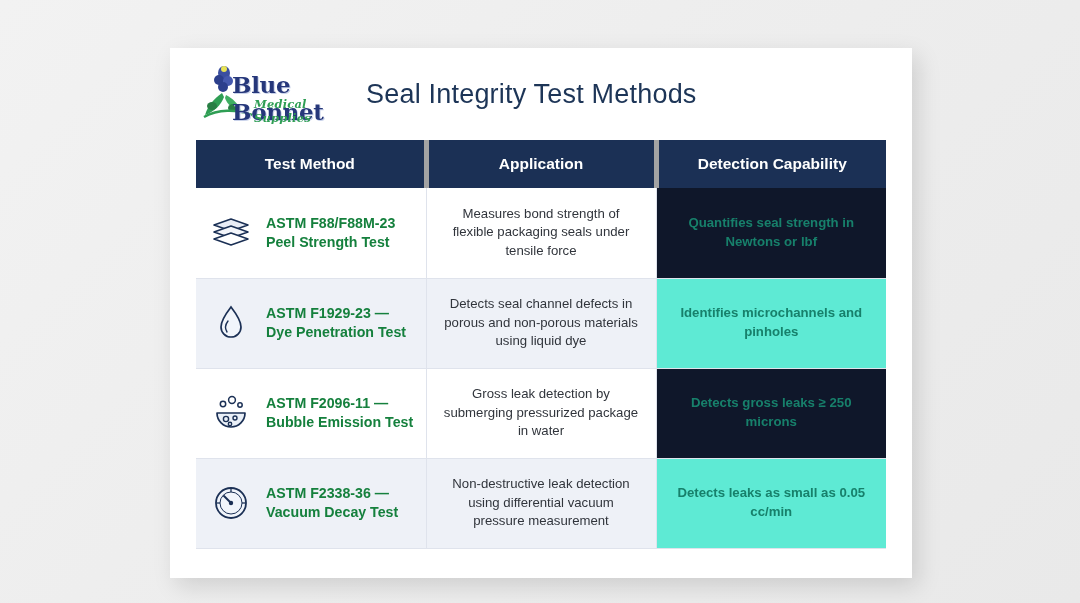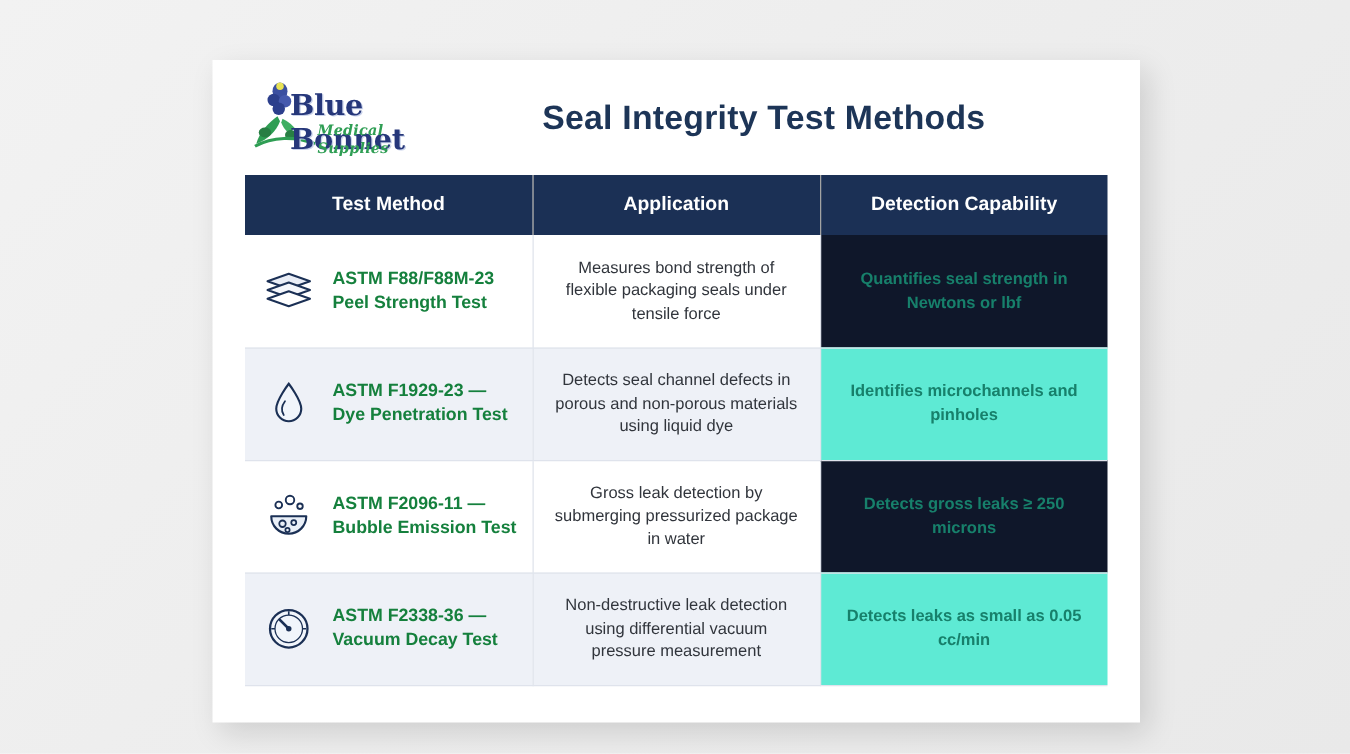--- a/index.html
+++ b/index.html
@@ -63,41 +63,40 @@
     color: #2f9e54;
     letter-spacing: 0.2px;
   }
   .logo-mark {
     position: absolute;
     left: 6px;
     top: 6px;
   }
   .title {
     flex: 1 1 auto;
-    text-align: center;
     font-size: 27px;
-    font-weight: bold;
+    font-weight: normal;
     color: #1d3557;
     letter-spacing: 0.2px;
     padding-right: 30px;
   }
   table.matrix {
     border-collapse: collapse;
     width: 690px;
     margin: 0 26px;
     table-layout: fixed;
   }
   table.matrix thead th {
     background: #1b3055;
     color: #ffffff;
     font-size: 15.5px;
     font-weight: bold;
     height: 46px;
     text-align: center;
-    border-right: 1px solid #a3a3a3;
+    border-right: 5px solid #a3a3a3;
   }
   table.matrix thead th:last-child {
     border-right: none;
   }
   td.cell-method {
     width: 262px;
     padding: 10px 8px 10px 12px;
     vertical-align: middle;
   }
   td.cell-app {

